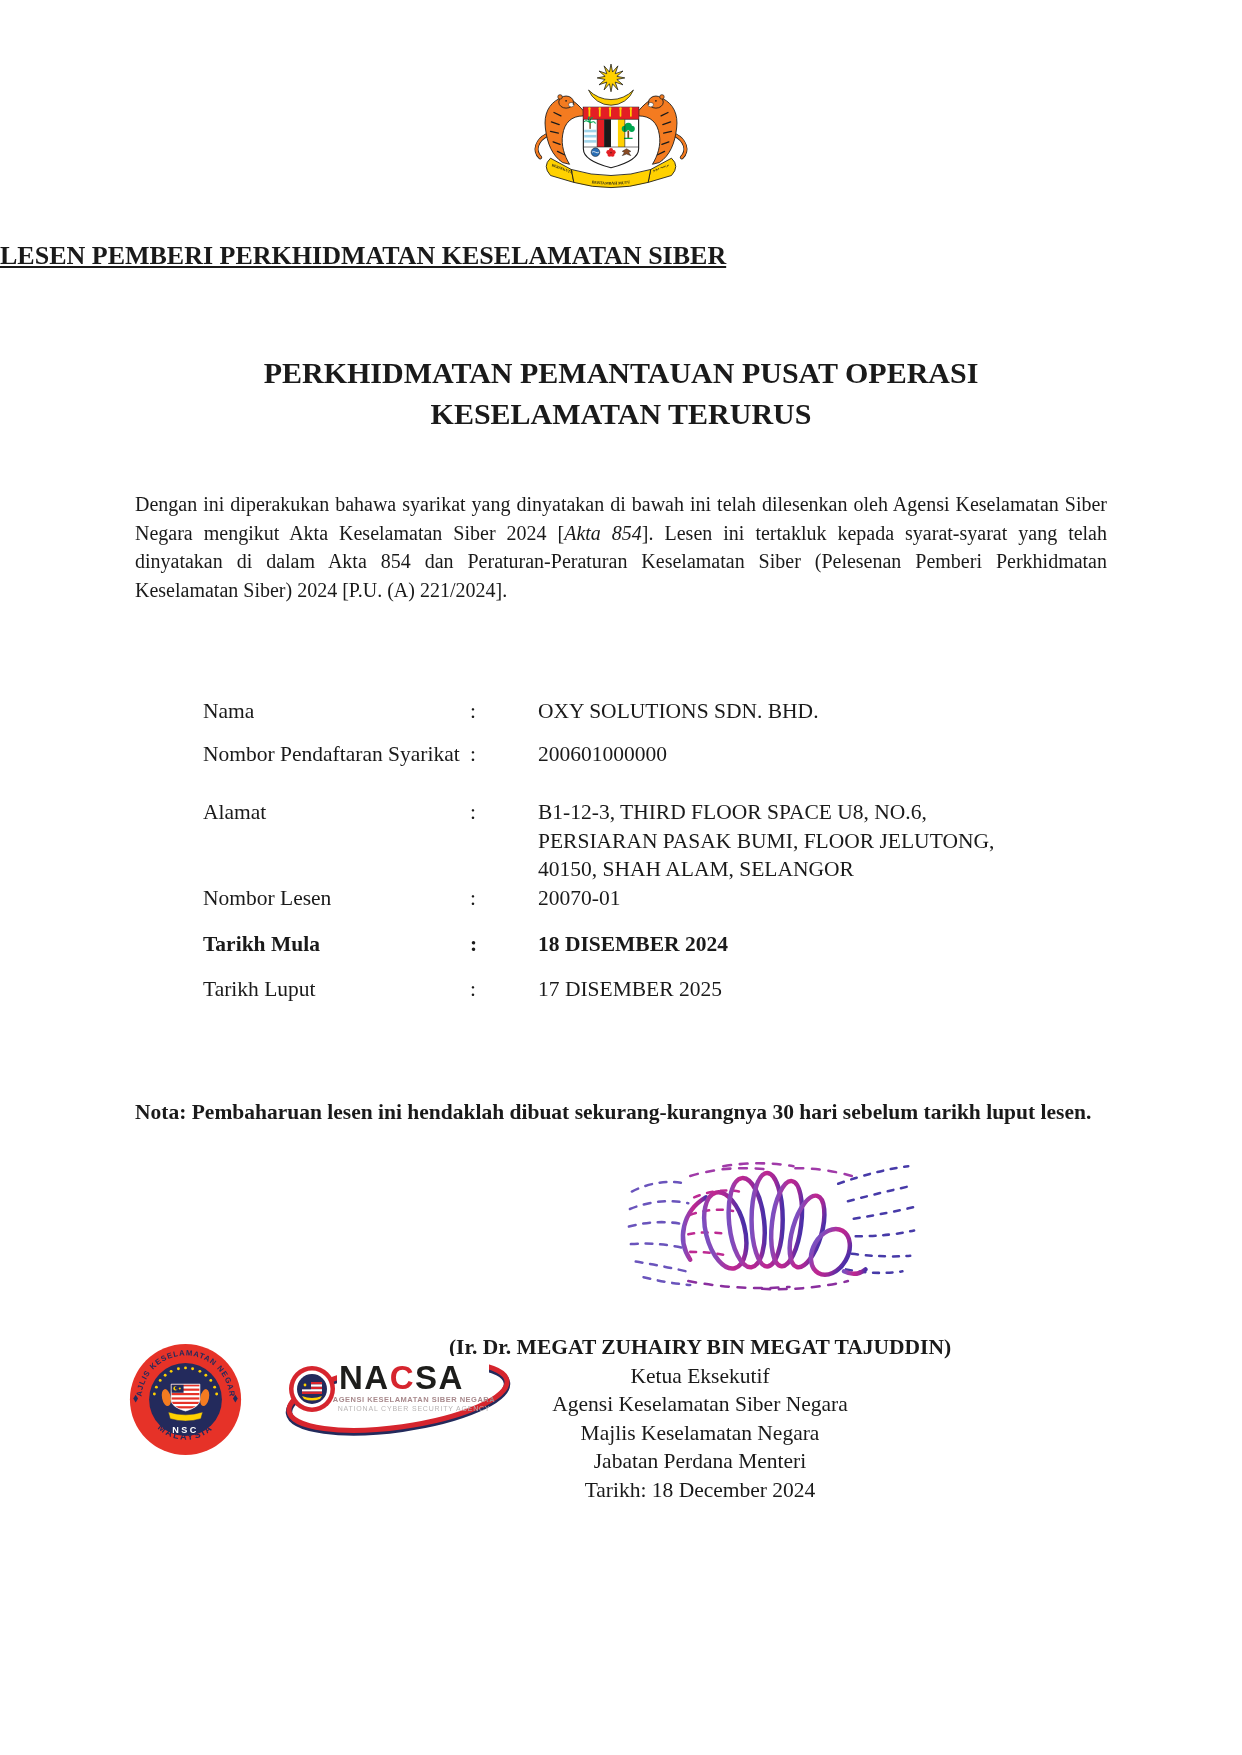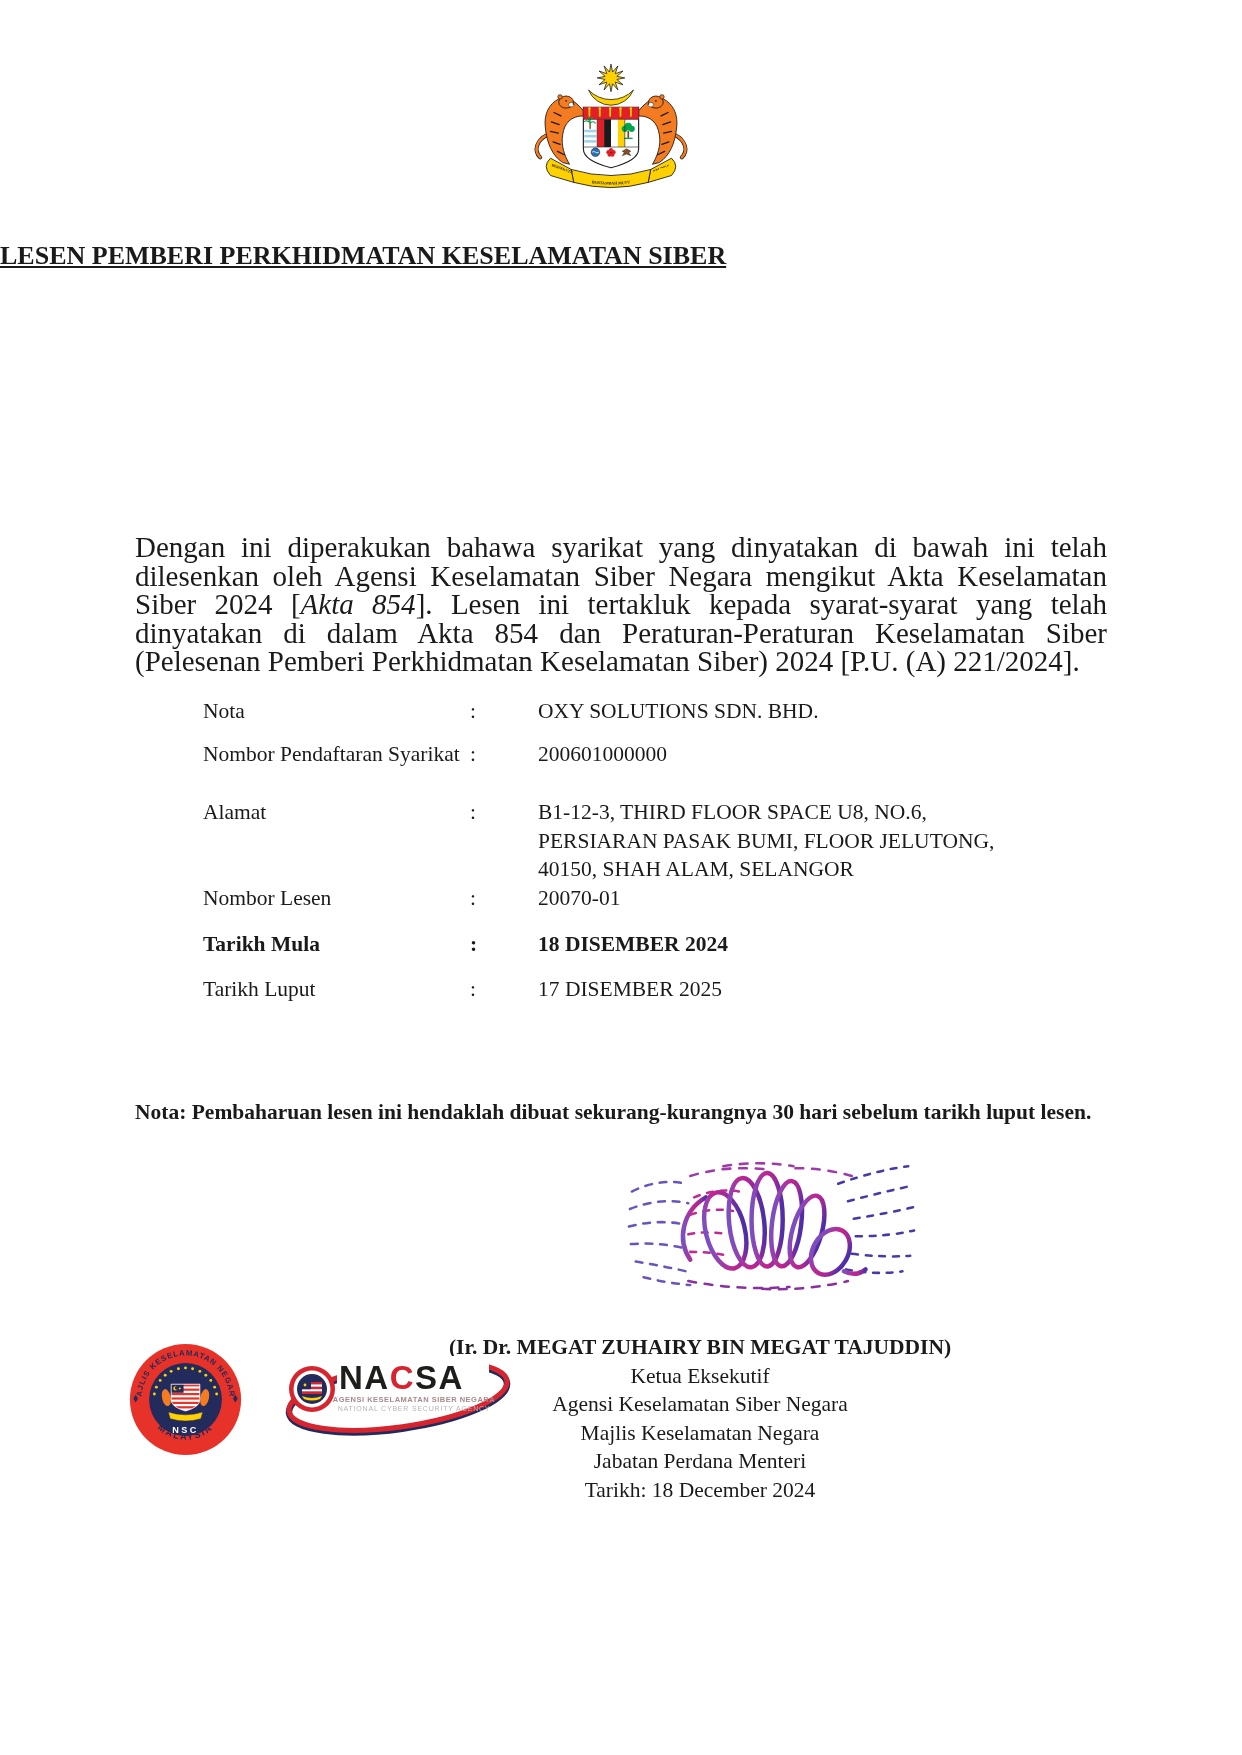--- a/index.html
+++ b/index.html
@@ -8,21 +8,21 @@
     --sig-magenta:#c0268f; --sig-purple:#6a4db5;
   }
   html,body{margin:0;padding:0;background:#ffffff;}
   .page{position:relative;width:1242px;height:1755px;background:#fff;overflow:hidden;
         font-family:"Liberation Serif", serif;color:var(--text);}
   .emblem{position:absolute;left:516px;top:58px;width:190px;height:140px;}
   .title1{position:absolute;left:0;top:242px;width:1242px;
           font-size:26px;font-weight:bold;line-height:1.1;letter-spacing:0px;text-decoration:underline;}
   .title2{position:absolute;left:0;top:352px;width:1242px;text-align:center;
           font-size:30px;font-weight:bold;line-height:41px;}
-  .intro{position:absolute;left:135px;top:504px;width:972px;font-size:29px;
+  .intro{position:absolute;left:135px;top:470px;width:972px;font-size:20px;
          line-height:28.6px;text-align:justify;}
   .intro em{font-style:italic;}
   .details{position:absolute;left:203px;top:697px;width:860px;font-size:21.5px;line-height:28.5px;}
   .drow{display:grid;grid-template-columns:267px 68px 1fr;}
   .drow .lab{white-space:nowrap;}
   .mt14{margin-top:14px;} .mt30{margin-top:30px;} .mt9{}
   .mt18{margin-top:18px;font-weight:bold;} .mt16{margin-top:16px;}
   .nota{position:absolute;left:135px;top:1076px;width:972px;font-size:21.5px;
         line-height:28.6px;text-align:justify;font-weight:bold;}
   .sig-scribble{position:absolute;left:626px;top:1158px;width:292px;height:142px;}
@@ -129,26 +129,30 @@
         </defs>
       <text transform="translate(41,124) rotate(20)" font-size="4.2" font-weight="bold" fill="#1a1a1a">BERSEKUTU</text>
       <text font-size="4.6" font-weight="bold" fill="#1a1a1a">
         <textPath href="#bannerCurve" startOffset="50%" text-anchor="middle">BERTAMBAH MUTU</textPath>
       </text>
       <text transform="translate(159,130) rotate(-20)" font-size="4.2" fill="#1a1a1a">برتمبه موتو</text>
     </g>
   </svg>
 
   <div class="title1">LESEN PEMBERI PERKHIDMATAN KESELAMATAN SIBER</div>
+  <div class="title2">
+    <div>PERKHIDMATAN PEMANTAUAN PUSAT OPERASI</div>
+    <div>KESELAMATAN TERURUS</div>
+  </div>
 
   <p class="intro"><span>Dengan ini diperakukan bahawa syarikat yang dinyatakan di bawah ini telah dilesenkan oleh Agensi Keselamatan Siber Negara mengikut Akta Keselamatan Siber 2024 [</span><em>Akta 854</em><span>]. Lesen ini tertakluk kepada syarat-syarat yang telah dinyatakan di dalam Akta 854 dan Peraturan-Peraturan Keselamatan Siber (Pelesenan Pemberi Perkhidmatan Keselamatan Siber) 2024 [P.U. (A) 221/2024].</span></p>
 
   <div class="details">
     <div class="drow">
-      <span class="lab">Nota</span>
+      <span class="lab">Nama</span>
       <span>:</span>
       <span>OXY SOLUTIONS SDN. BHD.</span>
     </div>
     <div class="drow mt14">
       <span class="lab">Nombor Pendaftaran Syarikat</span>
       <span>:</span>
       <span>200601000000</span>
     </div>
     <div class="drow mt30">
       <span class="lab">Alamat</span>

